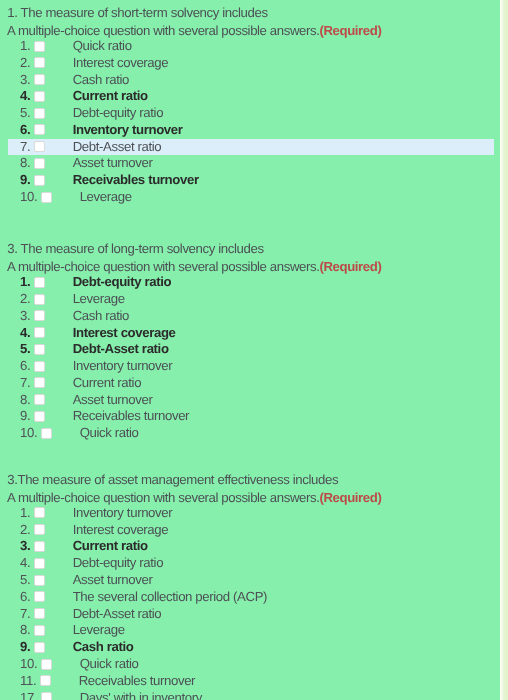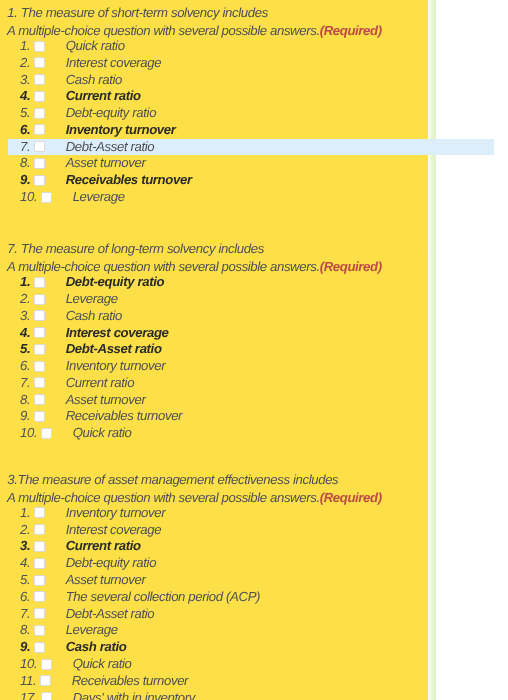--- a/index.html
+++ b/index.html
@@ -2,39 +2,39 @@
 <html><head>
 <meta charset="utf-8">
 <title>Multiple-choice questions</title>
 <style>
   html,body{margin:0;padding:0;background:#fff;}
   body{width:508px;height:700px;overflow:hidden;
        font-family:"Liberation Sans",sans-serif;
        -webkit-font-smoothing:antialiased;
        -moz-osx-font-smoothing:grayscale;
        text-rendering:geometricPrecision;}
-  #page{position:relative;width:436px;height:700px;background:#fde047;filter:blur(0px);font-style:italic;}
+  #page{position:relative;width:508px;height:700px;background:#86efac;filter:blur(0px);}
   #rail{position:absolute;top:0;right:0;width:8px;height:700px;
         background:linear-gradient(to right,#fefef8 0%,#f8fcef 14%,#f0f8e2 28%,#eaf6d9 43%,
                     #e6f4d2 57%,#e3f3cd 71%,#e1f2ca 86%,#e1f7c6 100%);}
   .qblock{position:absolute;left:0;width:494px;}
   .qtitle{font-size:13.2px;letter-spacing:-0.028em;line-height:18px;color:#4c5055;
           padding-left:7.2px;white-space:nowrap;}
   .qsub{font-size:13.2px;letter-spacing:-0.030em;line-height:18px;color:#4c5055;
          padding-left:7px;white-space:nowrap;}
   .req{color:#bd4a49;font-weight:bold;}
   ul.opts{list-style:none;margin:-2.2px 0 0 0;padding:0;}
   li.opt{position:relative;height:16.8px;margin:0;padding:0;}
   li.opt.hl::before{content:"";position:absolute;left:8px;top:0;width:486px;height:16.8px;
                     background:#ddeefb;}
   .row{position:absolute;left:20px;top:0;height:16.8px;display:flex;align-items:center;}
   .num{font-size:13.2px;letter-spacing:-0.028em;color:#4f5357;line-height:16.8px;}
   .cb{width:8.8px;height:9px;border:1px solid #dadada;border-radius:2px;background:#fff;
       margin-left:3.6px;flex:none;position:relative;top:-0.3px;}
-  .lbl{margin-left:21px;font-size:13.2px;letter-spacing:-0.028em;color:#4c5055;
+  .lbl{margin-left:28px;font-size:13.2px;letter-spacing:-0.028em;color:#4c5055;
        line-height:16.8px;white-space:nowrap;}
   li.opt.b .num,li.opt.b .lbl{font-weight:bold;color:#2b2b2b;}
 </style>
 </head>
 <body>
 
 <div id="page">
   <div id="rail"></div>
   <section class="qblock" style="top:4.1px">
     <div class="qtitle">1. The measure of short-term solvency includes</div>
@@ -106,21 +106,21 @@
       <li class="opt">
           <span class="row">
             <span class="num">10.</span>
             <span class="cb"></span>
             <span class="lbl">Leverage</span>
           </span>
         </li>
     </ul>
   </section>
   <section class="qblock" style="top:240.3px">
-    <div class="qtitle">7. The measure of long-term solvency includes</div>
+    <div class="qtitle">3. The measure of long-term solvency includes</div>
     <div class="qsub"><span>A multiple-choice question with several possible answers.</span><span class="req">(Required)</span></div>
     <ul class="opts">
       <li class="opt b">
           <span class="row">
             <span class="num">1.</span>
             <span class="cb"></span>
             <span class="lbl">Debt-equity ratio</span>
           </span>
         </li>
       <li class="opt">

